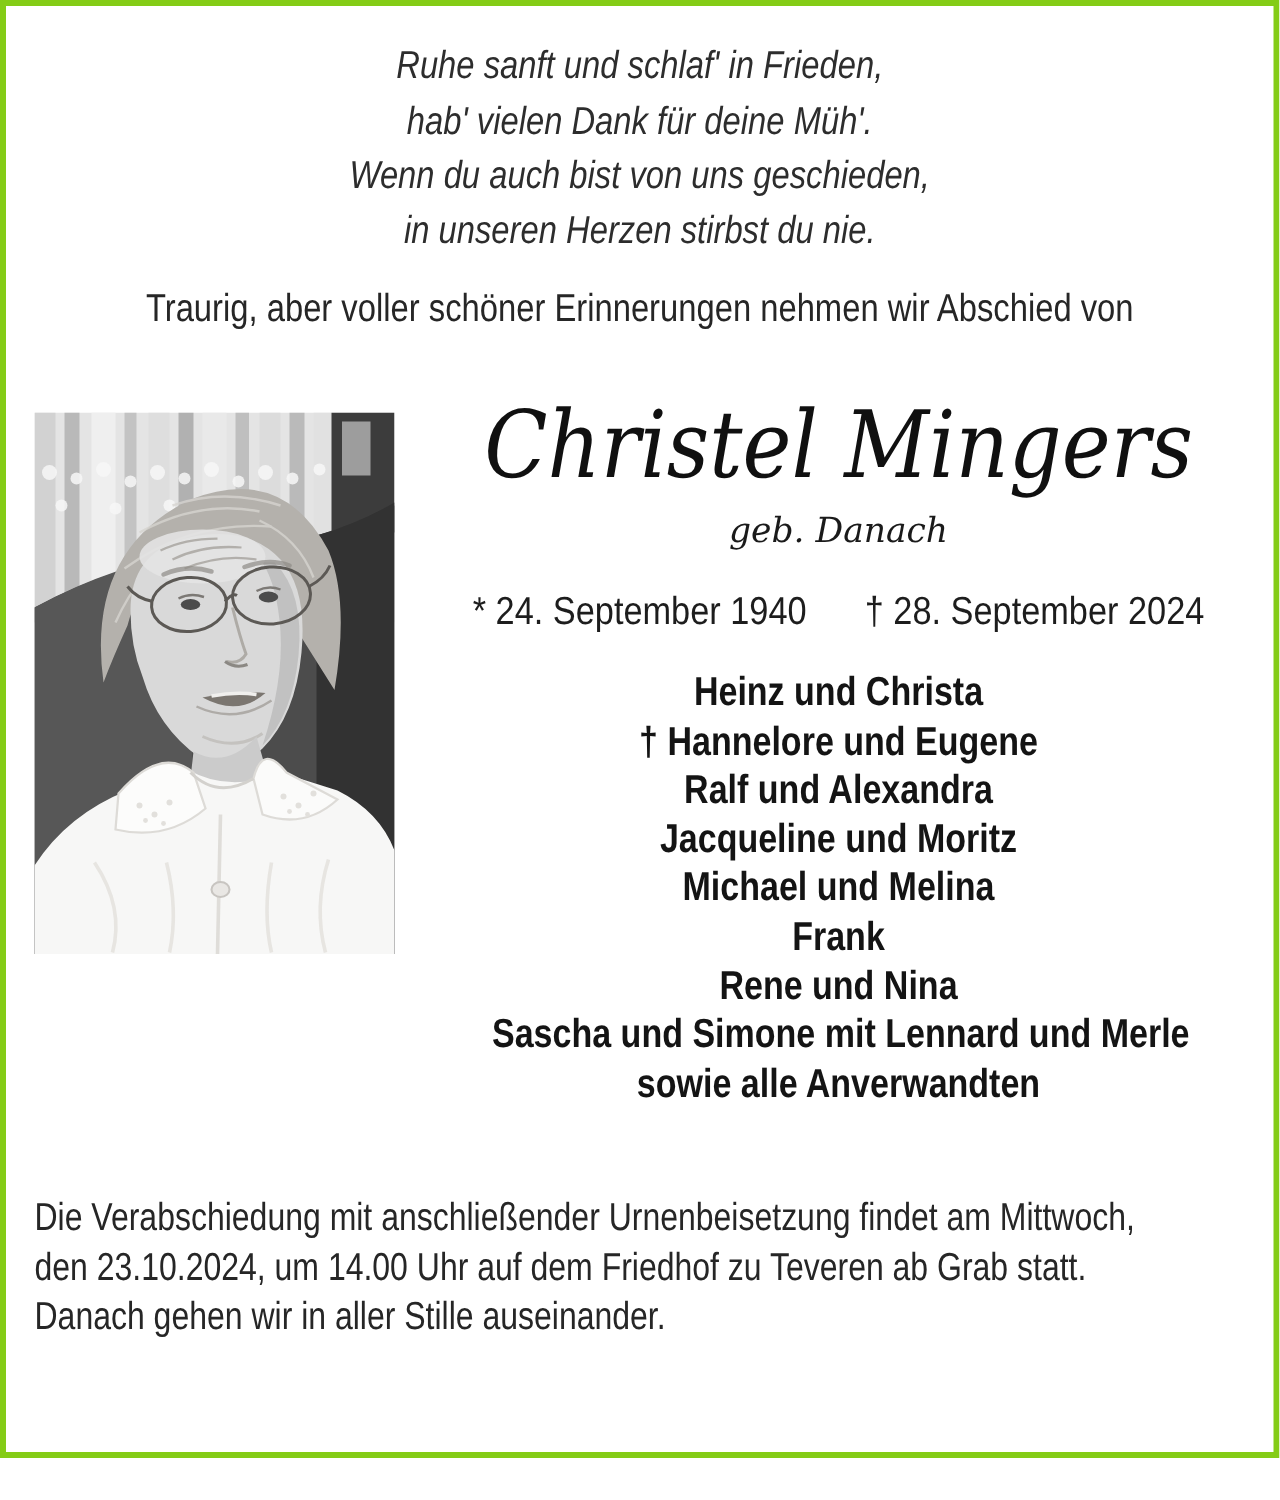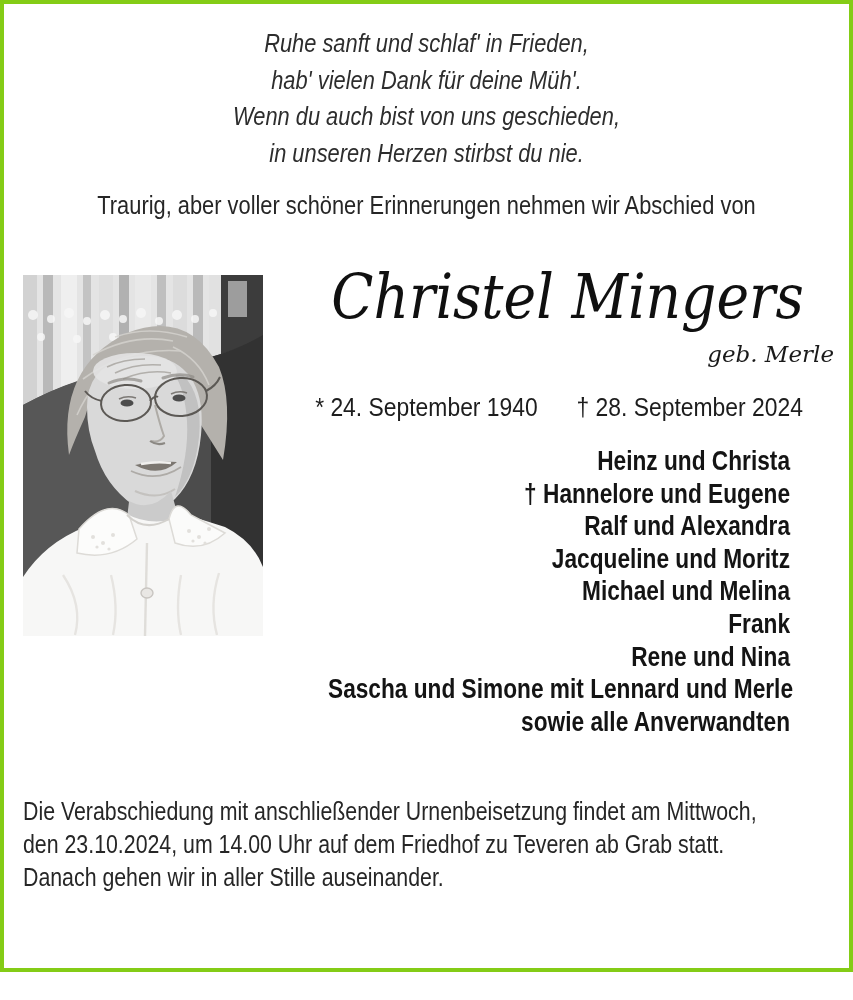--- a/index.html
+++ b/index.html
@@ -30,21 +30,21 @@
     text-align:center; font-size:26px; line-height:30px; color:#262626;
     transform:scaleX(0.84); transform-origin:50% 50%;
     white-space:nowrap;
   }
 
   
   .photo { position:absolute; left:19px; top:271px; width:240px; height:361px; }
   .photo svg { display:block; width:100%; height:100%; }
 
   
-  .right-col { position:absolute; left:280px; top:258px; width:550px; text-align:right; }
+  .right-col { position:absolute; left:280px; top:258px; width:550px; text-align:center; }
   .name {
     font-family:"DejaVu Serif", serif; font-style:italic;
     font-size:62px; line-height:70px; color:#101010;
     transform:scaleX(0.89); transform-origin:50% 50%;
     white-space:nowrap;
   }
   .maiden {
     font-family:"DejaVu Serif", serif; font-style:italic;
     font-size:23px; line-height:28px; margin-top:8px; color:#1a1a1a;
   }
@@ -202,21 +202,21 @@
         <path d="M40,300 Q60,330 52,360"></path>
         <path d="M196,298 Q186,330 194,360"></path>
         <path d="M88,300 Q96,332 90,360"></path>
         <path d="M158,300 Q152,334 158,360"></path>
       </g>
     </svg>
   </div>
 
   <div class="right-col">
     <div class="name">Christel Mingers</div>
-    <div class="maiden">geb. Merle</div>
+    <div class="maiden">geb. Danach</div>
     <div class="dates">
       <span>* 24. September 1940</span>
       <span>† 28. September 2024</span>
     </div>
     <div class="mourners">
       <div class="mourner">Heinz und Christa</div>
       <div class="mourner">† Hannelore und Eugene</div>
       <div class="mourner">Ralf und Alexandra</div>
       <div class="mourner">Jacqueline und Moritz</div>
       <div class="mourner">Michael und Melina</div>

